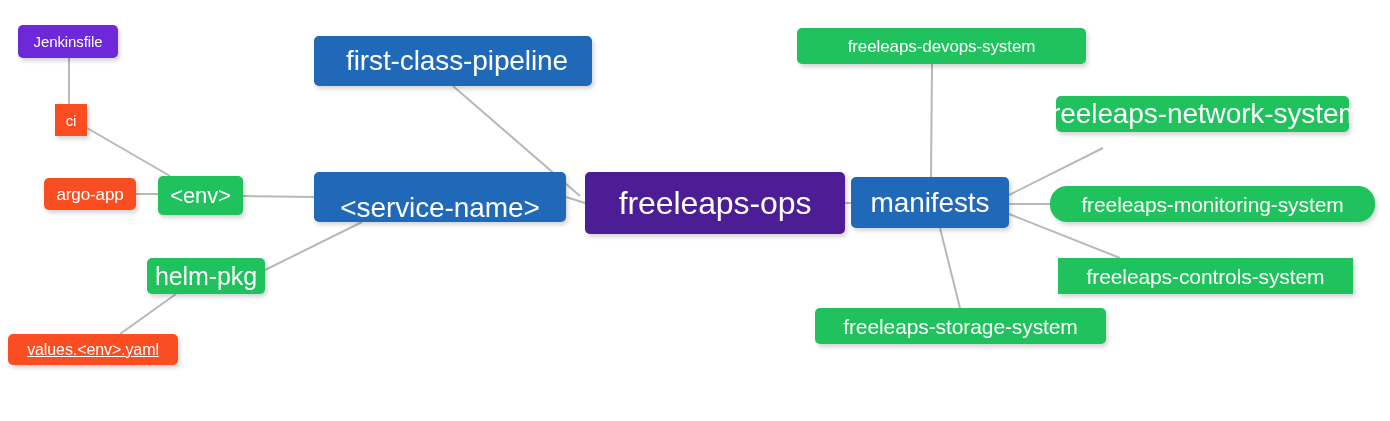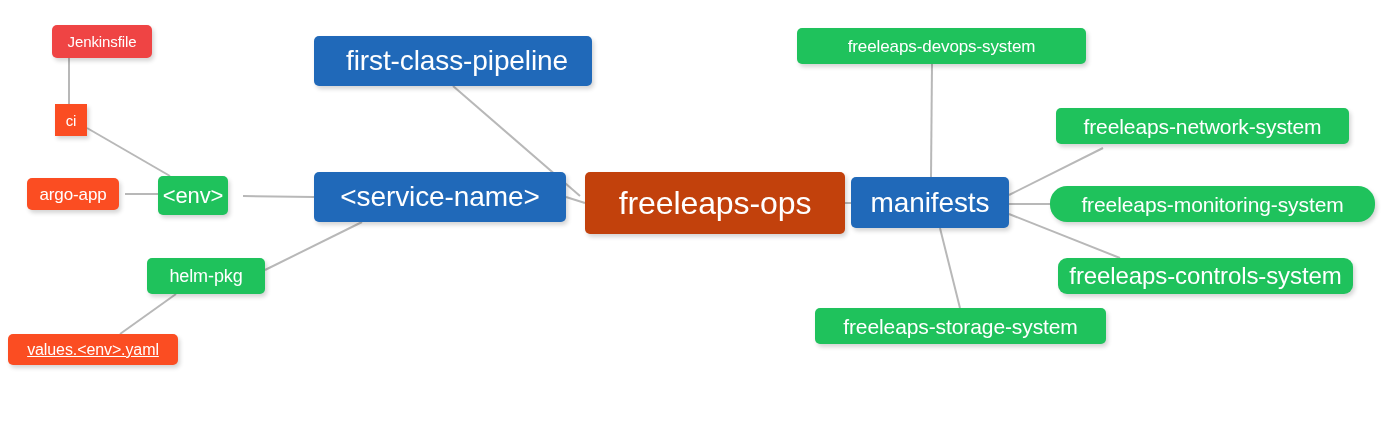--- a/index.html
+++ b/index.html
@@ -61,59 +61,59 @@
       <line x1="158" y1="194" x2="125" y2="194" class="edge-line" stroke="#b8b8b8"></line>
       <line x1="69" y1="104" x2="69" y2="58" class="edge-line" stroke="#b8b8b8"></line>
       <line x1="176" y1="294" x2="120" y2="334" class="edge-line" stroke="#b8b8b8"></line>
       <line x1="931" y1="177" x2="932" y2="64" class="edge-line" stroke="#b8b8b8"></line>
       <line x1="1009" y1="195" x2="1103" y2="148" class="edge-line" stroke="#b8b8b8"></line>
       <line x1="1009" y1="204" x2="1050" y2="204" class="edge-line" stroke="#b8b8b8"></line>
       <line x1="1009" y1="214" x2="1120" y2="258" class="edge-line" stroke="#b8b8b8"></line>
       <line x1="940" y1="228" x2="960" y2="308" class="edge-line" stroke="#b8b8b8"></line>
     </svg>
   <div id="node-layer">
-      <div class="node" style="left: 585px; top: 172px; width: 260px; height: 62px; background: #c2410c; font-size: 32px; border-radius: 5px; align-items: center;">
+      <div class="node" style="left: 585px; top: 172px; width: 260px; height: 62px; background: #4c1d95; font-size: 32px; border-radius: 5px; align-items: center;">
         <span class="node-label">freeleaps-ops</span>
       </div>
-      <div class="node" style="left: 314px; top: 172px; width: 252px; height: 50px; background: rgb(32, 105, 185); font-size: 28px; border-radius: 5px;">
+      <div class="node" style="left: 314px; top: 172px; width: 252px; height: 50px; background: rgb(32, 105, 185); font-size: 28px; border-radius: 5px; align-items: flex-end;">
         <span class="node-label">&lt;service-name&gt;</span>
       </div>
       <div class="node" style="left: 314px; top: 36px; width: 278px; height: 50px; background: rgb(32, 105, 185); font-size: 28px; border-radius: 5px; padding-left: 18px;">
         <span class="node-label">first-class-pipeline</span>
       </div>
       <div class="node" style="left: 851px; top: 177px; width: 158px; height: 51px; background: rgb(32, 105, 185); font-size: 28px; border-radius: 5px; align-items: center;">
         <span class="node-label">manifests</span>
       </div>
-      <div class="node" style="left: 158px; top: 176px; width: 70px; height: 39px; background: rgb(31, 194, 92); font-size: 22px; border-radius: 5px;">
+      <div class="node" style="left: 158px; top: 176px; width: 85px; height: 39px; background: rgb(31, 194, 92); font-size: 22px; border-radius: 5px;">
         <span class="node-label">&lt;env&gt;</span>
       </div>
-      <div class="node" style="left: 147px; top: 258px; width: 118px; height: 36px; background: rgb(31, 194, 92); font-size: 18px; border-radius: 5px;">
+      <div class="node" style="left: 147px; top: 258px; width: 118px; height: 36px; background: rgb(31, 194, 92); font-size: 25px; border-radius: 5px;">
         <span class="node-label">helm-pkg</span>
       </div>
-      <div class="node" style="left: 18px; top: 25px; width: 100px; height: 33px; background: #ef4444; font-size: 15px; border-radius: 5px; margin-left: 34px;">
+      <div class="node" style="left: 18px; top: 25px; width: 100px; height: 33px; background: #6d28d9; font-size: 15px; border-radius: 5px;">
         <span class="node-label">Jenkinsfile</span>
       </div>
       <div class="node" style="left: 55px; top: 104px; width: 32px; height: 32px; background: rgb(251, 77, 34); font-size: 15px; border-radius: 0;">
         <span class="node-label">ci</span>
       </div>
-      <div class="node" style="left: 27px; top: 178px; width: 92px; height: 32px; background: rgb(251, 77, 34); font-size: 17px; border-radius: 5px;">
+      <div class="node" style="left: 44px; top: 178px; width: 92px; height: 32px; background: rgb(251, 77, 34); font-size: 17px; border-radius: 5px;">
         <span class="node-label">argo-app</span>
       </div>
       <div class="node" style="left: 8px; top: 334px; width: 170px; height: 31px; background: rgb(251, 77, 34); font-size: 16px; border-radius: 5px; text-decoration: underline;">
         <span class="node-label">values.&lt;env&gt;.yaml</span>
       </div>
       <div class="node" style="left: 797px; top: 28px; width: 289px; height: 36px; background: rgb(31, 194, 92); font-size: 17px; border-radius: 5px;">
         <span class="node-label">freeleaps-devops-system</span>
       </div>
-      <div class="node" style="left: 1056px; top: 108px; width: 293px; height: 36px; background: rgb(31, 194, 92); font-size: 21px; border-radius: 5px;">
+      <div class="node" style="left: 1056px; top: 96px; width: 293px; height: 36px; background: rgb(31, 194, 92); font-size: 28px; border-radius: 5px;">
         <span class="node-label">freeleaps-network-system</span>
       </div>
       <div class="node" style="left: 1050px; top: 186px; width: 325px; height: 36px; background: rgb(31, 194, 92); font-size: 21px; border-radius: 17px;">
         <span class="node-label">freeleaps-monitoring-system</span>
       </div>
-      <div class="node" style="left: 1058px; top: 258px; width: 295px; height: 36px; background: rgb(31, 194, 92); font-size: 24px; border-radius: 9px;">
+      <div class="node" style="left: 1058px; top: 258px; width: 295px; height: 36px; background: rgb(31, 194, 92); font-size: 21px; border-radius: 0;">
         <span class="node-label">freeleaps-controls-system</span>
       </div>
       <div class="node" style="left: 815px; top: 308px; width: 291px; height: 36px; background: rgb(31, 194, 92); font-size: 21px; border-radius: 5px; justify-content: center;">
         <span class="node-label">freeleaps-storage-system</span>
       </div>
     </div>
 </div>
 
 </body></html>

